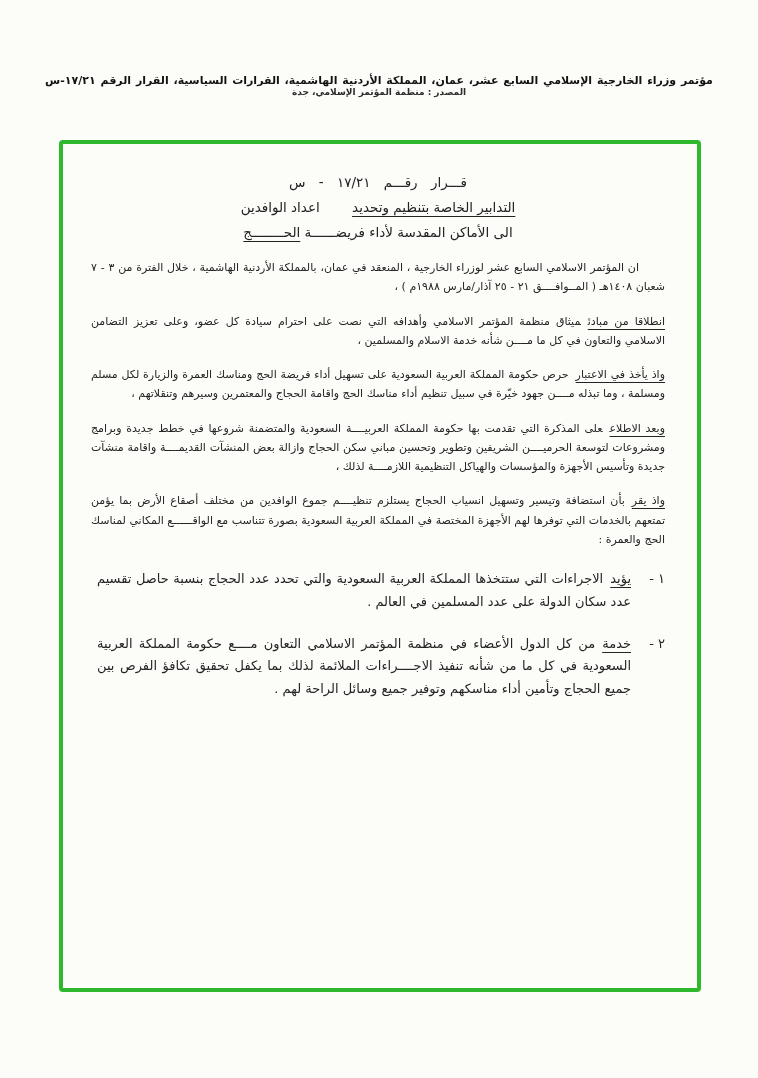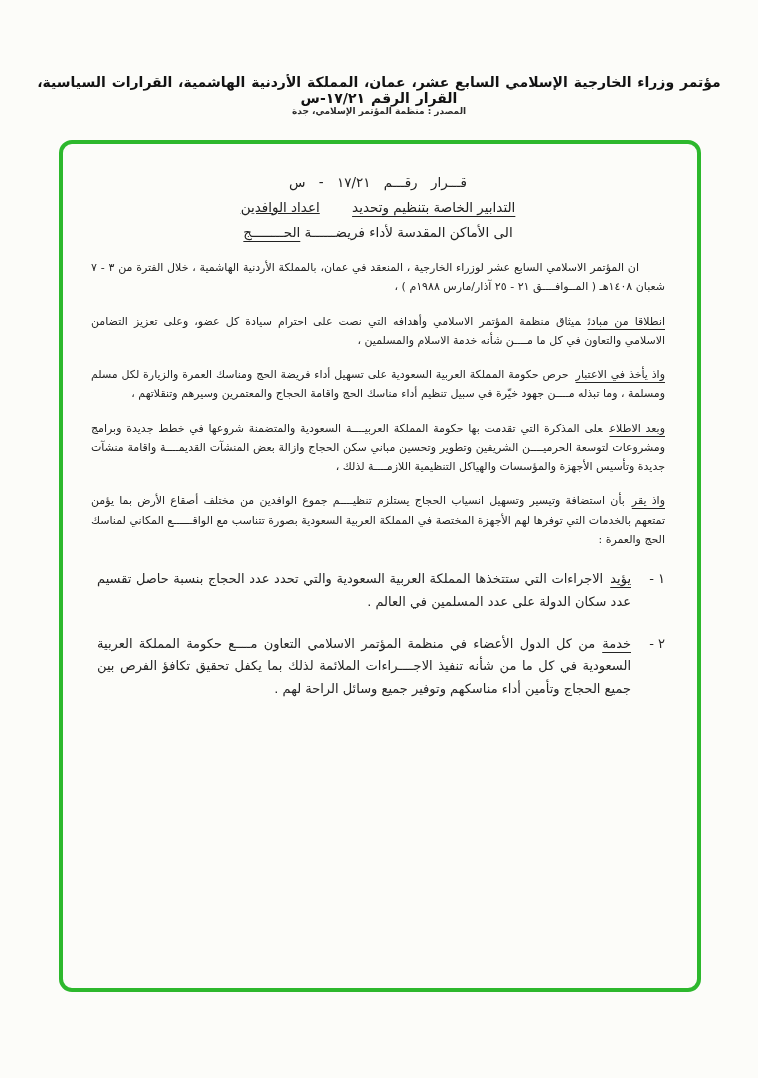--- a/index.html
+++ b/index.html
@@ -18,57 +18,57 @@
     color: #1f1f1f;
   }
   .doc-header {
     position: absolute;
     top: 74px;
     left: 20px;
     right: 20px;
     text-align: center;
   }
   .doc-header-title {
-    font-size: 14px;
+    font-size: 11px;
     font-weight: bold;
     color: #121212;
     letter-spacing: 0;
     word-spacing: 1px;
   }
   .doc-header-source {
     margin-top: 0;
     font-size: 9px;
     font-weight: bold;
     color: #2b2b2b;
   }
   .frame {
     position: absolute;
     top: 140px;
     right: 57px;
     width: 642px;
     height: 852px;
     box-sizing: border-box;
     border: 4px solid var(--frame-green, #2db82d);
-    border-radius: 13px;
+    border-radius: 4px;
     padding: 30px 32px 20px 28px;
   }
   .title-block {
     text-align: center;
     font-size: 13.5px;
     color: #222;
     margin-bottom: 18px;
   }
   .t-line { margin-bottom: 9px; }
   .t1 { word-spacing: 9px; }
   .u {
     text-decoration: underline;
     text-decoration-thickness: 1px;
     text-underline-offset: 4px;
   }
-  .t3 .gap { margin-right: 28px; text-decoration: underline; }
+  .t3 .gap { margin-right: 28px; }
   .t4 .u { margin-right: 0; }
   .para {
     margin: 0 0 15px 0;
     font-size: 11px;
     line-height: 1.75;
     text-align: justify;
     color: #242424;
   }
   .para.indent { text-indent: 26px; }
   .lead:not(:empty) { margin-left: 7px; text-decoration: underline; }

